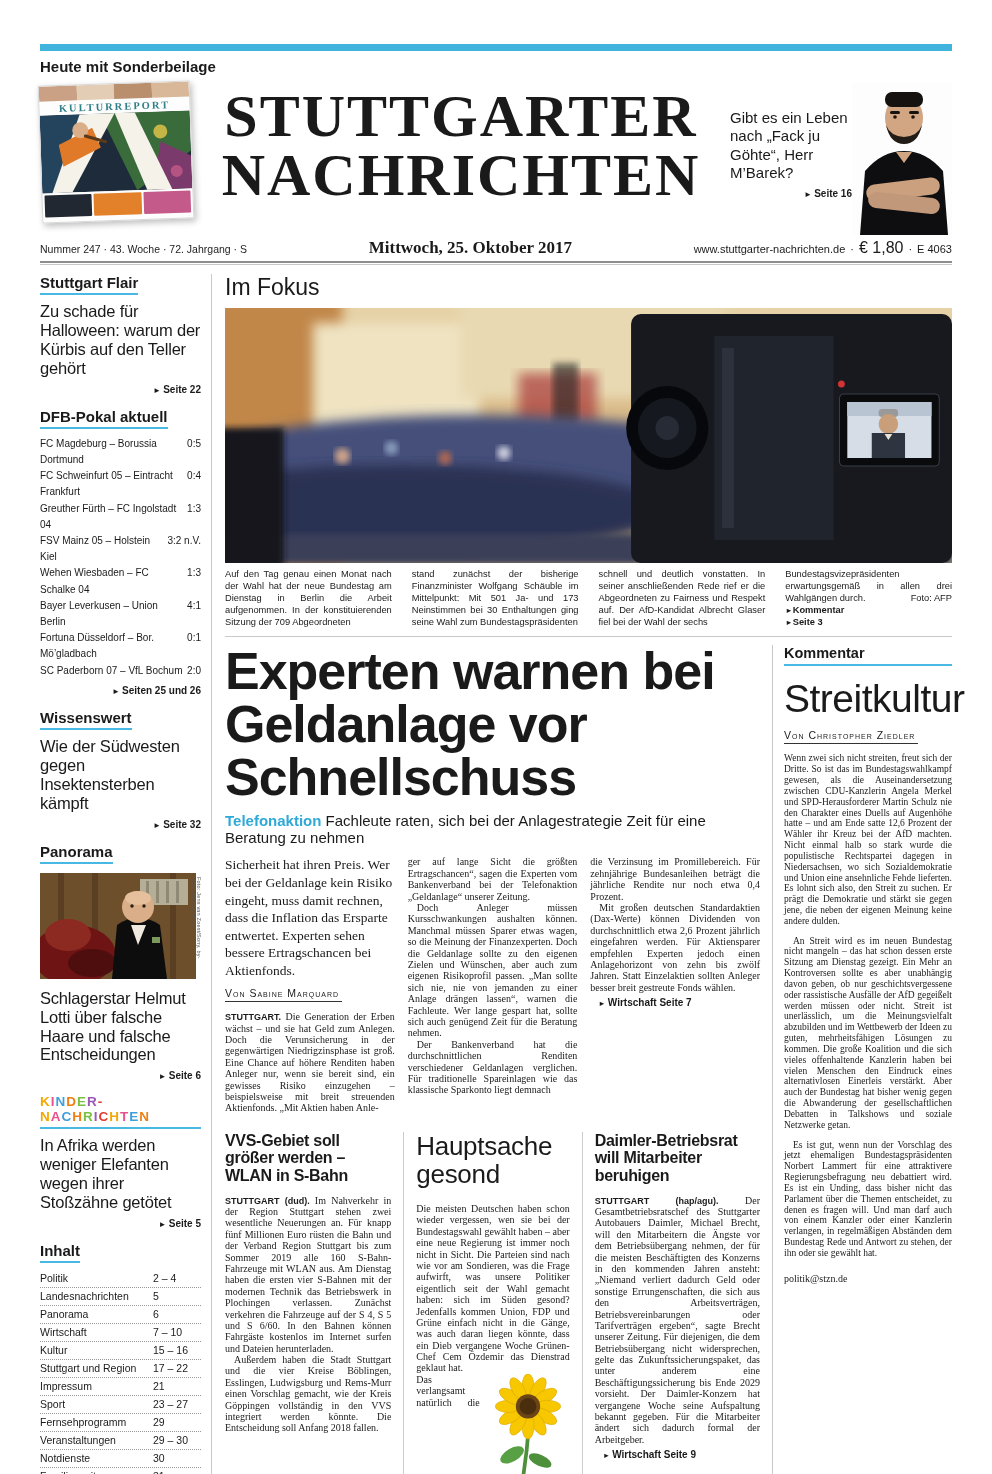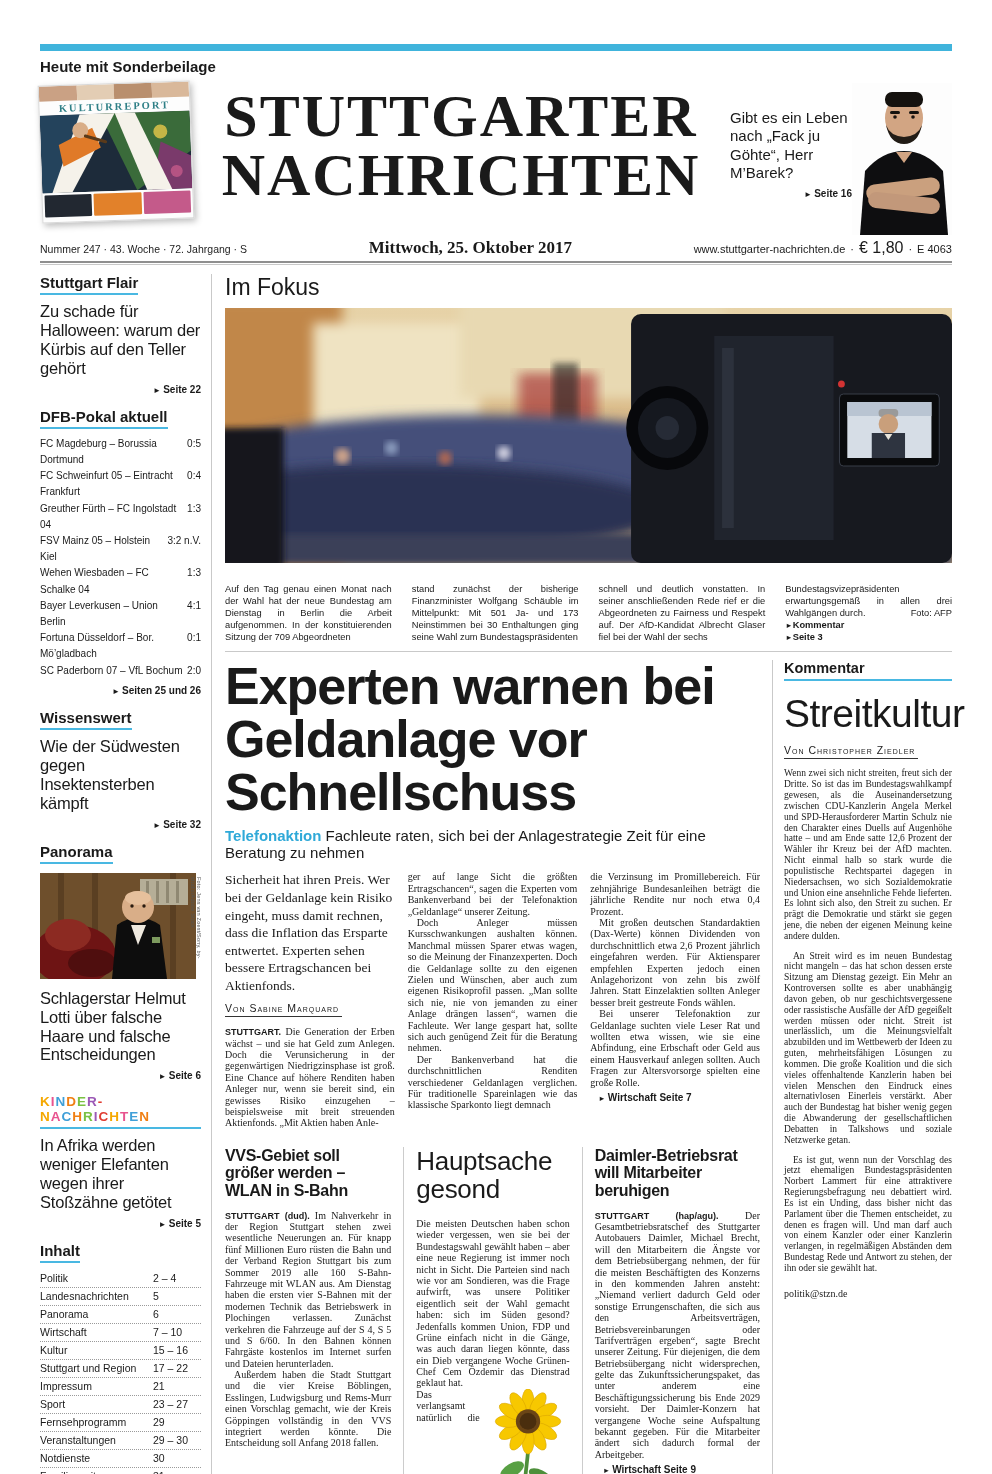--- a/index.html
+++ b/index.html
@@ -64,21 +64,21 @@
                   border-bottom:2px solid #49b8e2; padding-bottom:3px; margin-bottom:7px; }
 
   .inhalt-row { display:flex; font-size:10.5px; padding:2px 0 3px; border-bottom:1px dotted #9a9a9a; }
   .inhalt-row .name { flex:1; }
   .inhalt-row .pages { width:48px; }
 
   
   .fokus-label { font-size:23px; font-weight:normal; margin-bottom:7px; }
   .photo-bundestag { width:100%; height:255px; display:block; }
   .caption-grid { display:grid; grid-template-columns:repeat(4,1fr); gap:20px;
-                  margin-top:20px; padding-bottom:8px; border-bottom:1px solid #c9c9c9; }
+                  margin-top:5px; padding-bottom:8px; border-bottom:1px solid #c9c9c9; }
   .cap-col { font-size:9.3px; line-height:1.3; text-align:justify; }
   .cap-credit { float:right; }
   .cap-link { font-weight:bold; display:block; text-align:left; }
   .cap-link::before { content:"►"; font-size:7.5px; }
 
   
   .mid-region { display:flex; margin-top:8px; }
   .lead-mid { flex:1; padding-right:12px; min-width:0; }
   .kommentar { width:180px; flex:none; border-left:1px solid #c9c9c9; padding-left:11px; }
 
@@ -419,21 +419,20 @@
                 <div>
                     <p class="para first">ger auf lange Sicht die größten Ertragschancen“, sagen die Experten vom Bankenverband bei der Telefonaktion „Geldanlage“ unserer Zeitung.</p>
                     <p class="para">Doch Anleger müssen Kursschwankungen aushalten können. Manchmal müssen Sparer etwas wagen, so die Meinung der Finanzexperten. Doch die Geldanlage sollte zu den eigenen Zielen und Wünschen, aber auch zum eigenen Risikoprofil passen. „Man sollte sich nie, nie von jemanden zu einer Anlage drängen lassen“, warnen die Fachleute. Wer lange gespart hat, sollte sich auch genügend Zeit für die Beratung nehmen.</p>
                     <p class="para">Der Bankenverband hat die durchschnittlichen Renditen verschiedener Geldanlagen verglichen. Für traditionelle Spareinlagen wie das klassische Sparkonto liegt demnach</p>
                   </div>
               </div>
               <div class="col">
                 <div>
                     <p class="para first">die Verzinsung im Promillebereich. Für zehnjährige Bundesanleihen beträgt die jährliche Rendite nur noch etwa 0,4 Prozent.</p>
                     <p class="para">Mit großen deutschen Standardaktien (Dax-Werte) können Dividenden von durchschnittlich etwa 2,6 Prozent jährlich eingefahren werden. Für Aktiensparer empfehlen Experten jedoch einen Anlagehorizont von zehn bis zwölf Jahren. Statt Einzelaktien sollten Anleger besser breit gestreute Fonds wählen.</p>
-                    <p class="para">Bei unserer Telefonaktion zur Geldanlage suchten viele Leser Rat und wollten etwa wissen, wie sie eine Abfindung, eine Erbschaft oder Geld aus einem Hausverkauf anlegen sollten. Auch Fragen zur Altersvorsorge spielten eine große Rolle.</p>
                   </div>
                 <div class="morelink">Wirtschaft Seite 7</div>
               </div>
             </div>
           </article>
 
           <div class="mid-row">
             <article class="mid-col">
               <h2 class="mid-h">VVS-Gebiet soll größer werden – WLAN in S-Bahn</h2>
               <div>

